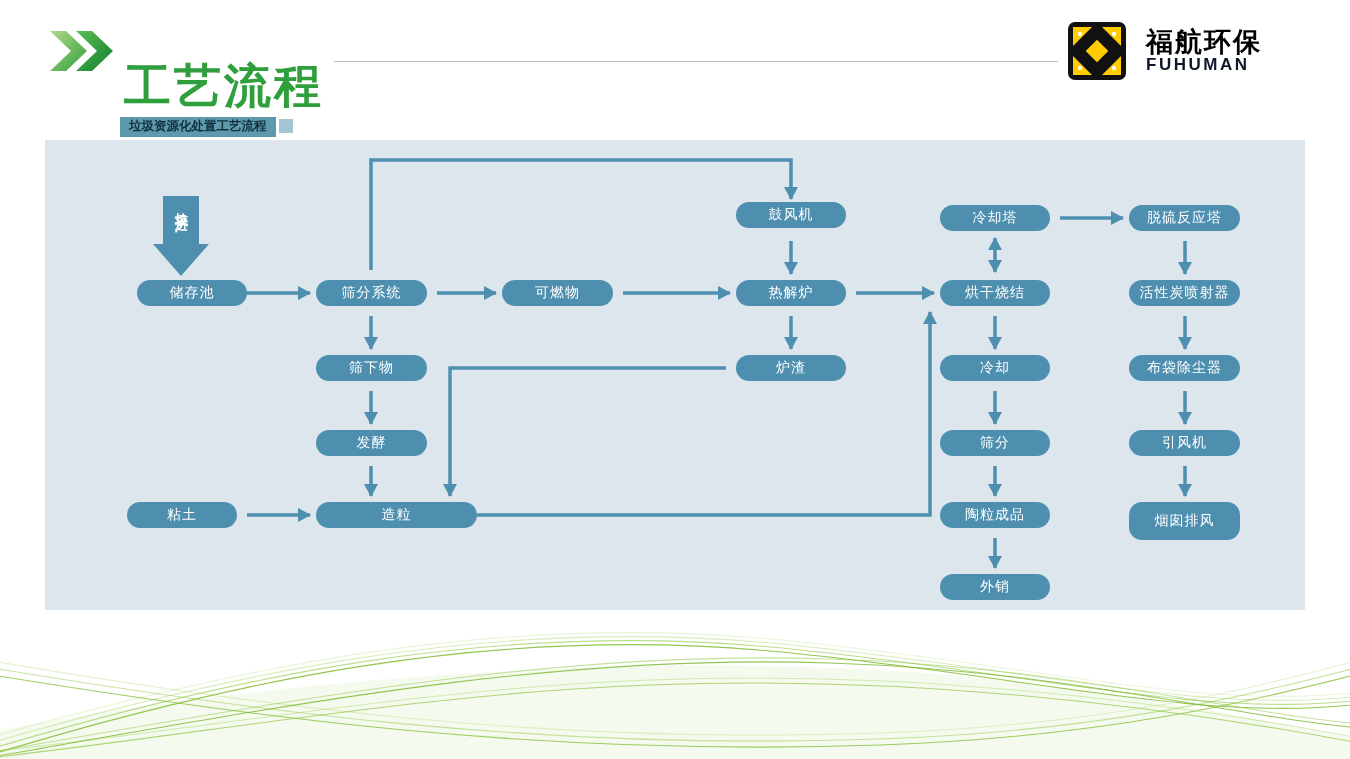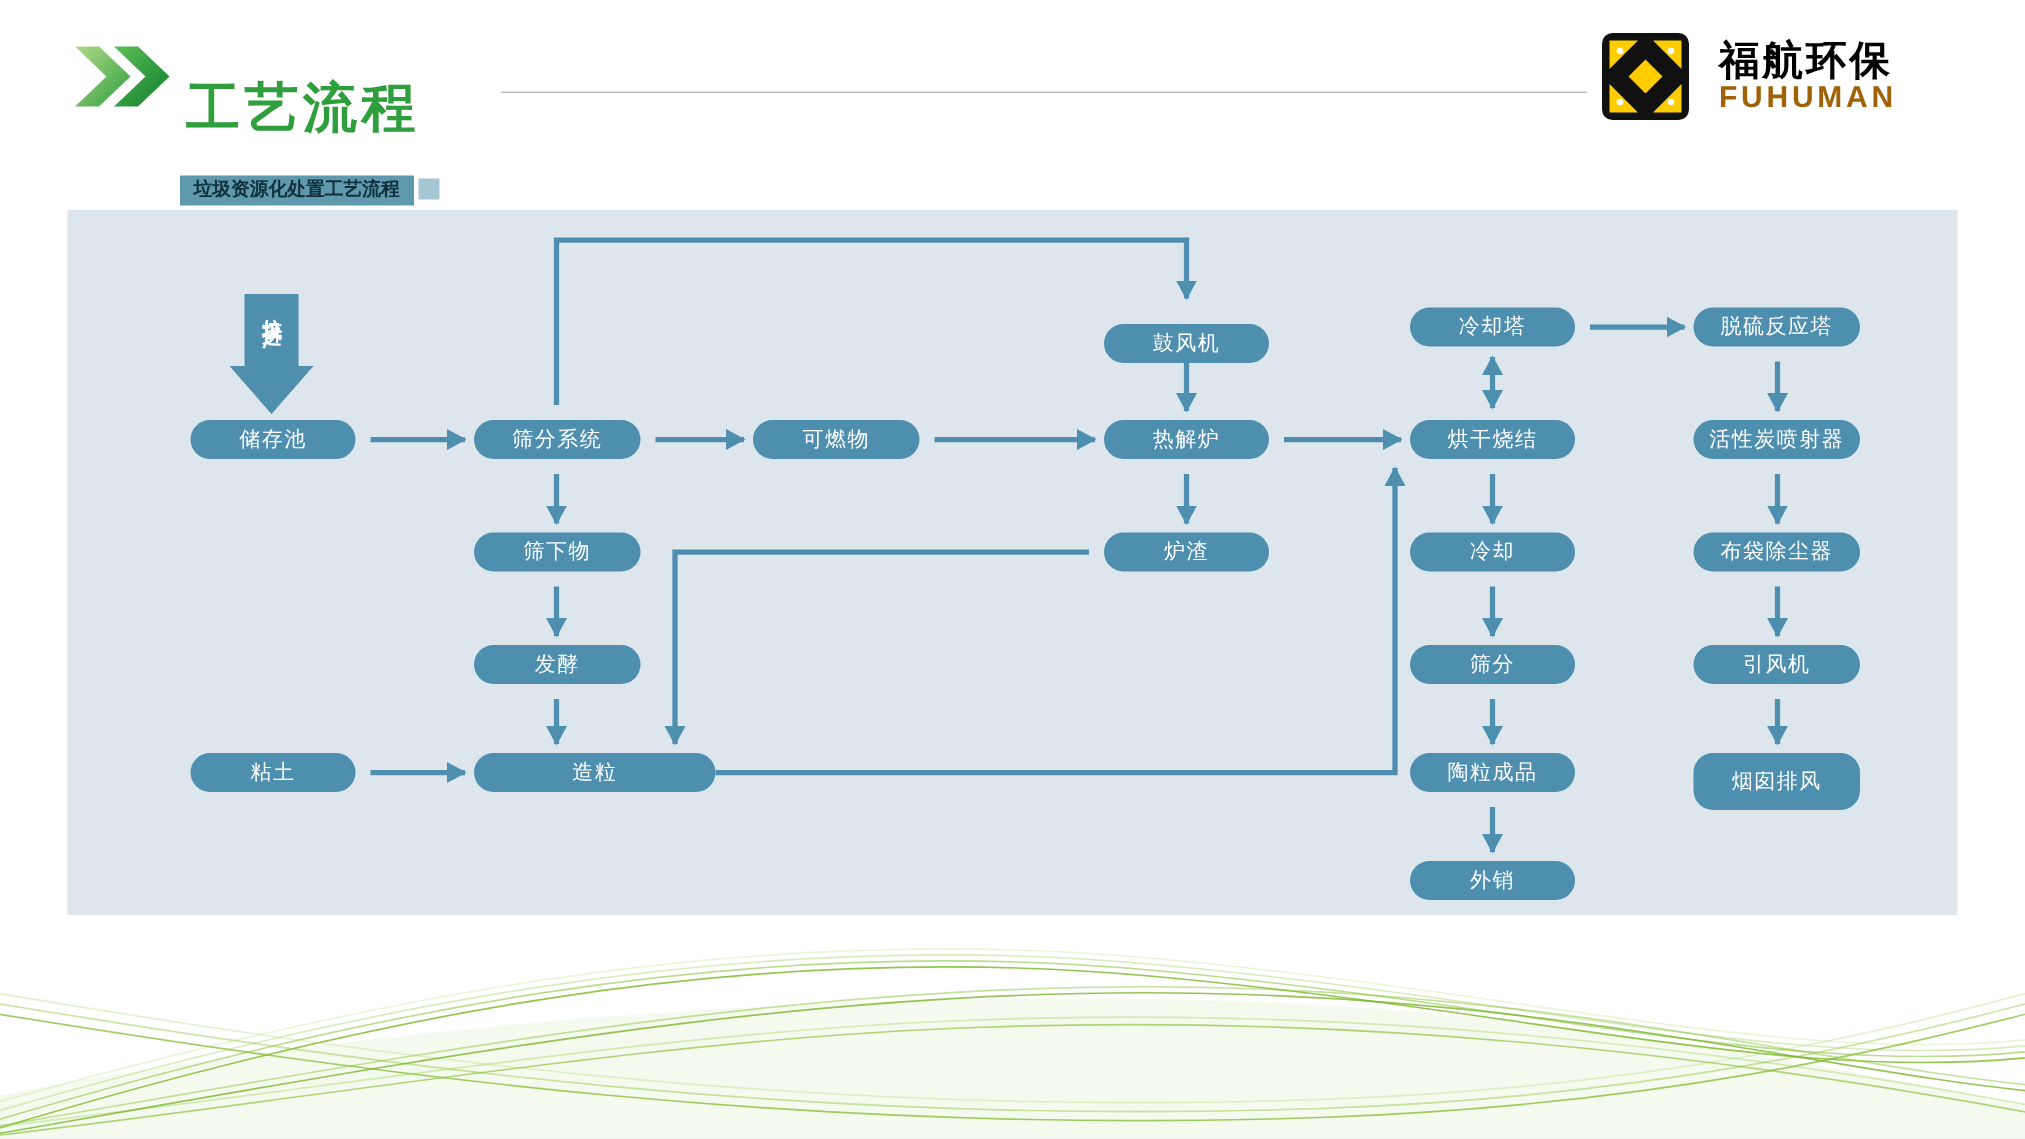--- a/index.html
+++ b/index.html
@@ -6,28 +6,28 @@
   body{
     width:1350px;height:759px;position:relative;overflow:hidden;
     background:#ffffff;font-family:"Liberation Sans",sans-serif;
   }
   .slide{position:absolute;inset:0;}
 
   
   .chev{position:absolute;left:50px;top:28px;}
   .title{
     position:absolute;left:124px;top:24px;
-    font-family:"DejaVu Serif",serif;font-size:36px;font-weight:bold;
+    font-family:"DejaVu Serif",serif;font-size:47px;font-weight:bold;
     color:#2f9e3c;letter-spacing:3px;white-space:nowrap;
   }
   .hrule{position:absolute;left:334px;top:61px;width:724px;height:1px;background:#bdbdbd;}
   .logo{position:absolute;left:1068px;top:22px;display:flex;align-items:center;gap:20px;justify-content:flex-end;}
   .logo-text{display:flex;flex-direction:column;line-height:1.05;}
   .logo-name{font-size:27px;font-weight:bold;color:#000;letter-spacing:2px;}
-  .logo-sub{font-size:20px;font-weight:bold;color:#a16207;letter-spacing:2.5px;}
+  .logo-sub{font-size:17px;font-weight:bold;color:#0f172a;letter-spacing:2.5px;}
 
   
   .tag{
     position:absolute;left:120px;top:117px;height:20px;line-height:19px;
     background:#5e99ae;color:#10303c;font-size:12.5px;font-weight:bold;
     padding:0 9px;white-space:nowrap;
   }
   .tag-sq{position:absolute;left:279px;top:119px;width:14px;height:14px;background:#a3c6d2;}
 
   
@@ -128,24 +128,24 @@
       <path d="M995,391 L995,424" class="edge" marker-end="url(#ah)"></path>
       <path d="M995,466 L995,496" class="edge" marker-end="url(#ah)"></path>
       <path d="M995,538 L995,568" class="edge" marker-end="url(#ah)"></path>
       <path d="M1185,241 L1185,274" class="edge" marker-end="url(#ah)"></path>
       <path d="M1185,316 L1185,349" class="edge" marker-end="url(#ah)"></path>
       <path d="M1185,391 L1185,424" class="edge" marker-end="url(#ah)"></path>
       <path d="M1185,466 L1185,496" class="edge" marker-end="url(#ah)"></path>
     </svg>
 
   <div id="nodes">
-      <div class="node" style="left: 127px; top: 280px; width: 110px; height: 26px; font-family: Liberation Serif, serif;">储存池</div>
+      <div class="node" style="left: 137px; top: 280px; width: 110px; height: 26px; font-family: Liberation Serif, serif;">储存池</div>
       <div class="node" style="left: 316px; top: 280px; width: 111px; height: 26px;">筛分系统</div>
       <div class="node" style="left: 502px; top: 280px; width: 111px; height: 26px;">可燃物</div>
-      <div class="node" style="left: 736px; top: 216px; width: 110px; height: 26px; text-align: right;">鼓风机</div>
+      <div class="node" style="left: 736px; top: 202px; width: 110px; height: 26px; text-align: right;">鼓风机</div>
       <div class="node" style="left: 736px; top: 280px; width: 110px; height: 26px;">热解炉</div>
       <div class="node" style="left: 736px; top: 355px; width: 110px; height: 26px;">炉渣</div>
       <div class="node" style="left: 940px; top: 205px; width: 110px; height: 26px;">冷却塔</div>
       <div class="node" style="left: 940px; top: 280px; width: 110px; height: 26px;">烘干烧结</div>
       <div class="node" style="left: 940px; top: 355px; width: 110px; height: 26px;">冷却</div>
       <div class="node" style="left: 940px; top: 430px; width: 110px; height: 26px;">筛分</div>
       <div class="node" style="left: 940px; top: 502px; width: 110px; height: 26px;">陶粒成品</div>
       <div class="node" style="left: 940px; top: 574px; width: 110px; height: 26px;">外销</div>
       <div class="node" style="left: 1129px; top: 205px; width: 111px; height: 26px;">脱硫反应塔</div>
       <div class="node" style="left: 1129px; top: 280px; width: 111px; height: 26px;">活性炭喷射器</div>

